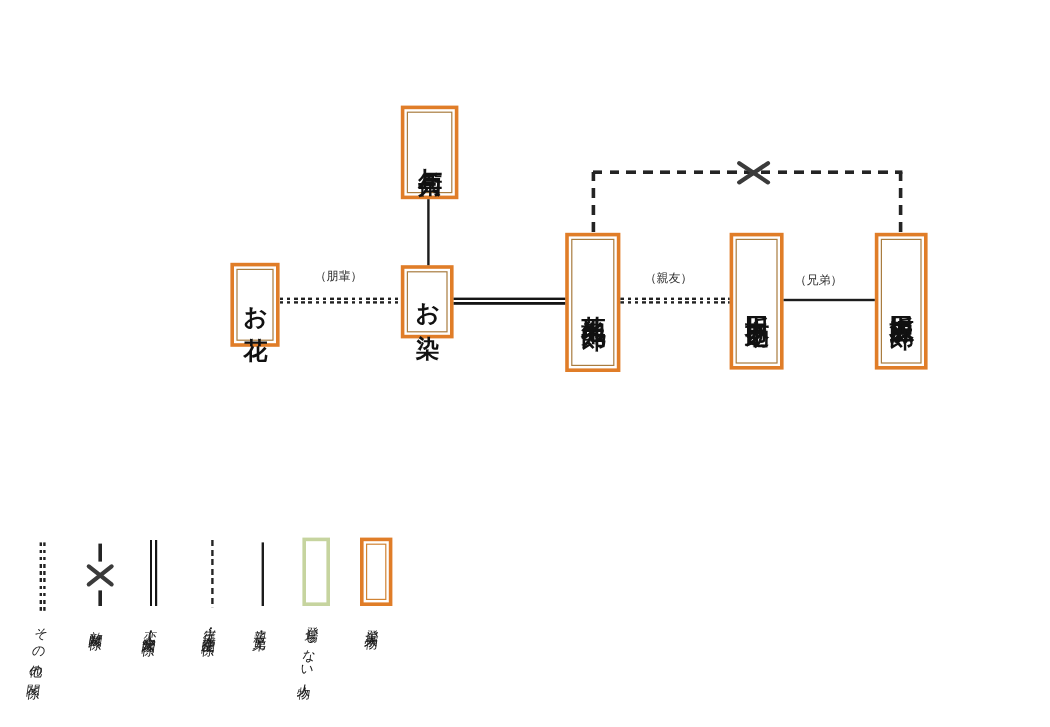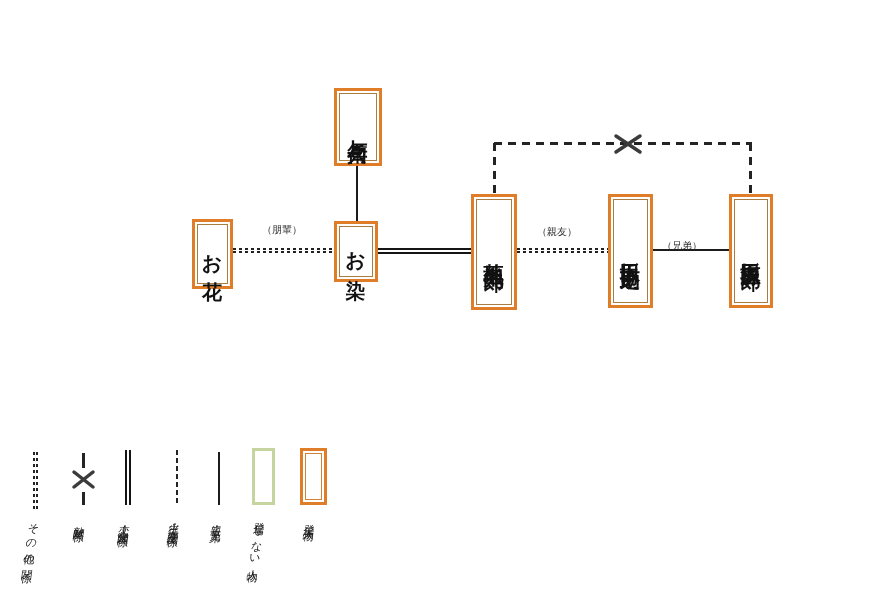--- a/index.html
+++ b/index.html
@@ -61,21 +61,21 @@
   .enemy-v-left{left:493px;top:143px;width:3px;height:51px;}
   .enemy-h{left:494px;top:142px;width:258px;height:3px;}
   .enemy-v-right{left:749px;top:143px;width:3px;height:51px;}
   .enemy-x{position:absolute;left:613px;top:133px;width:30px;height:22px;}
 
   .rel-label{
     position:absolute;font-size:10px;color:#2e2e2e;letter-spacing:0px;white-space:nowrap;
   }
   .lbl-hobai{left:262px;top:223px;}
   .lbl-shinyu{left:537px;top:225px;}
-  .lbl-kyodai{left:662px;top:239px;}
+  .lbl-kyodai{left:662px;top:227px;}
 
   
   .leg-sample{position:absolute;}
   .leg1{left:33px;top:452px;width:5px;height:57px;}
   .leg2-dash-top{left:82px;top:453px;width:3px;height:15px;background:#242424;}
   .leg2-dash-bottom{left:82px;top:492px;width:3px;height:13px;background:#242424;}
   .leg2-x{left:71px;top:469px;width:25px;height:21px;}
   .leg3{left:125px;top:450px;width:6px;height:55px;}
   .leg4{left:176px;top:450px;width:2px;height:56px;}
   .leg5{left:218px;top:452px;width:2px;height:53px;background:#1c1c1c;}

